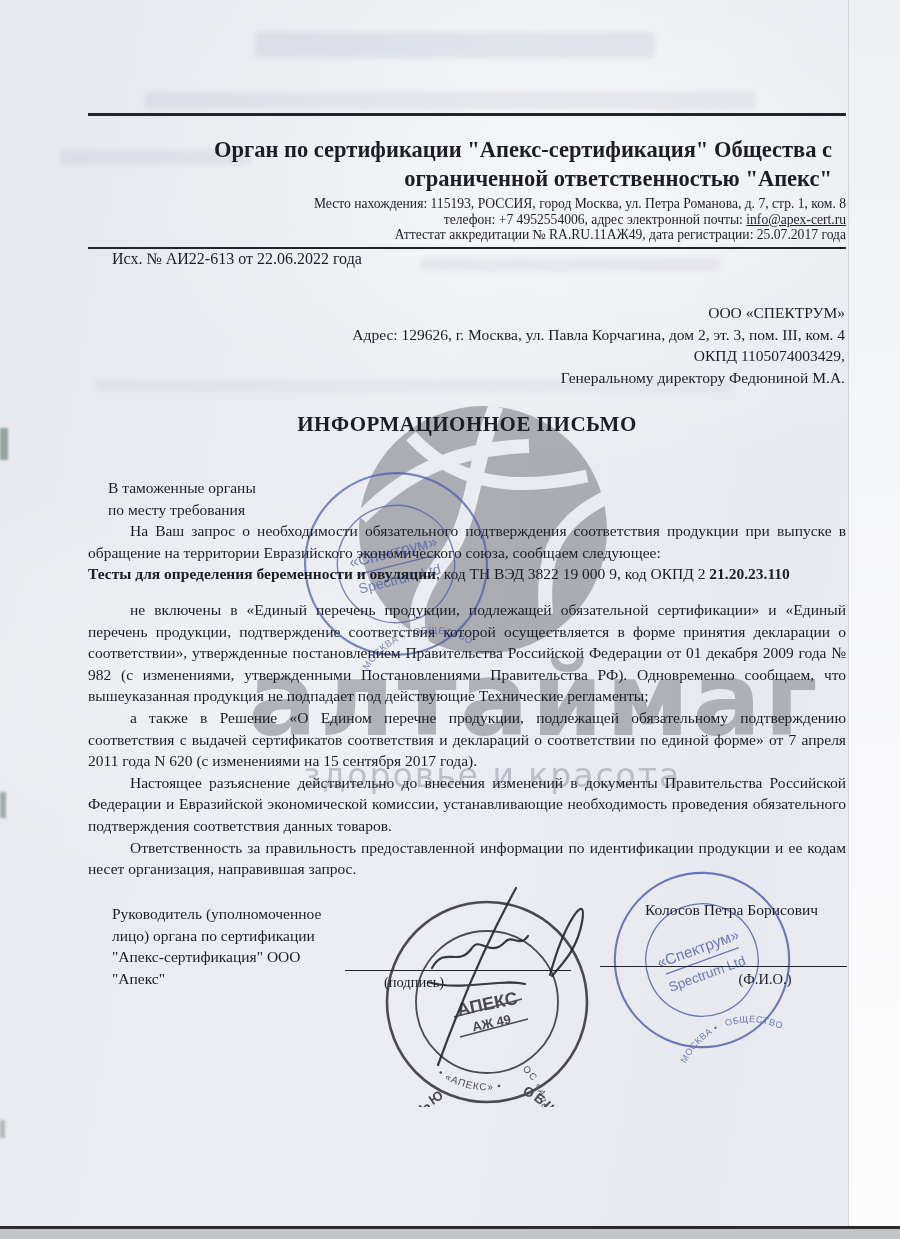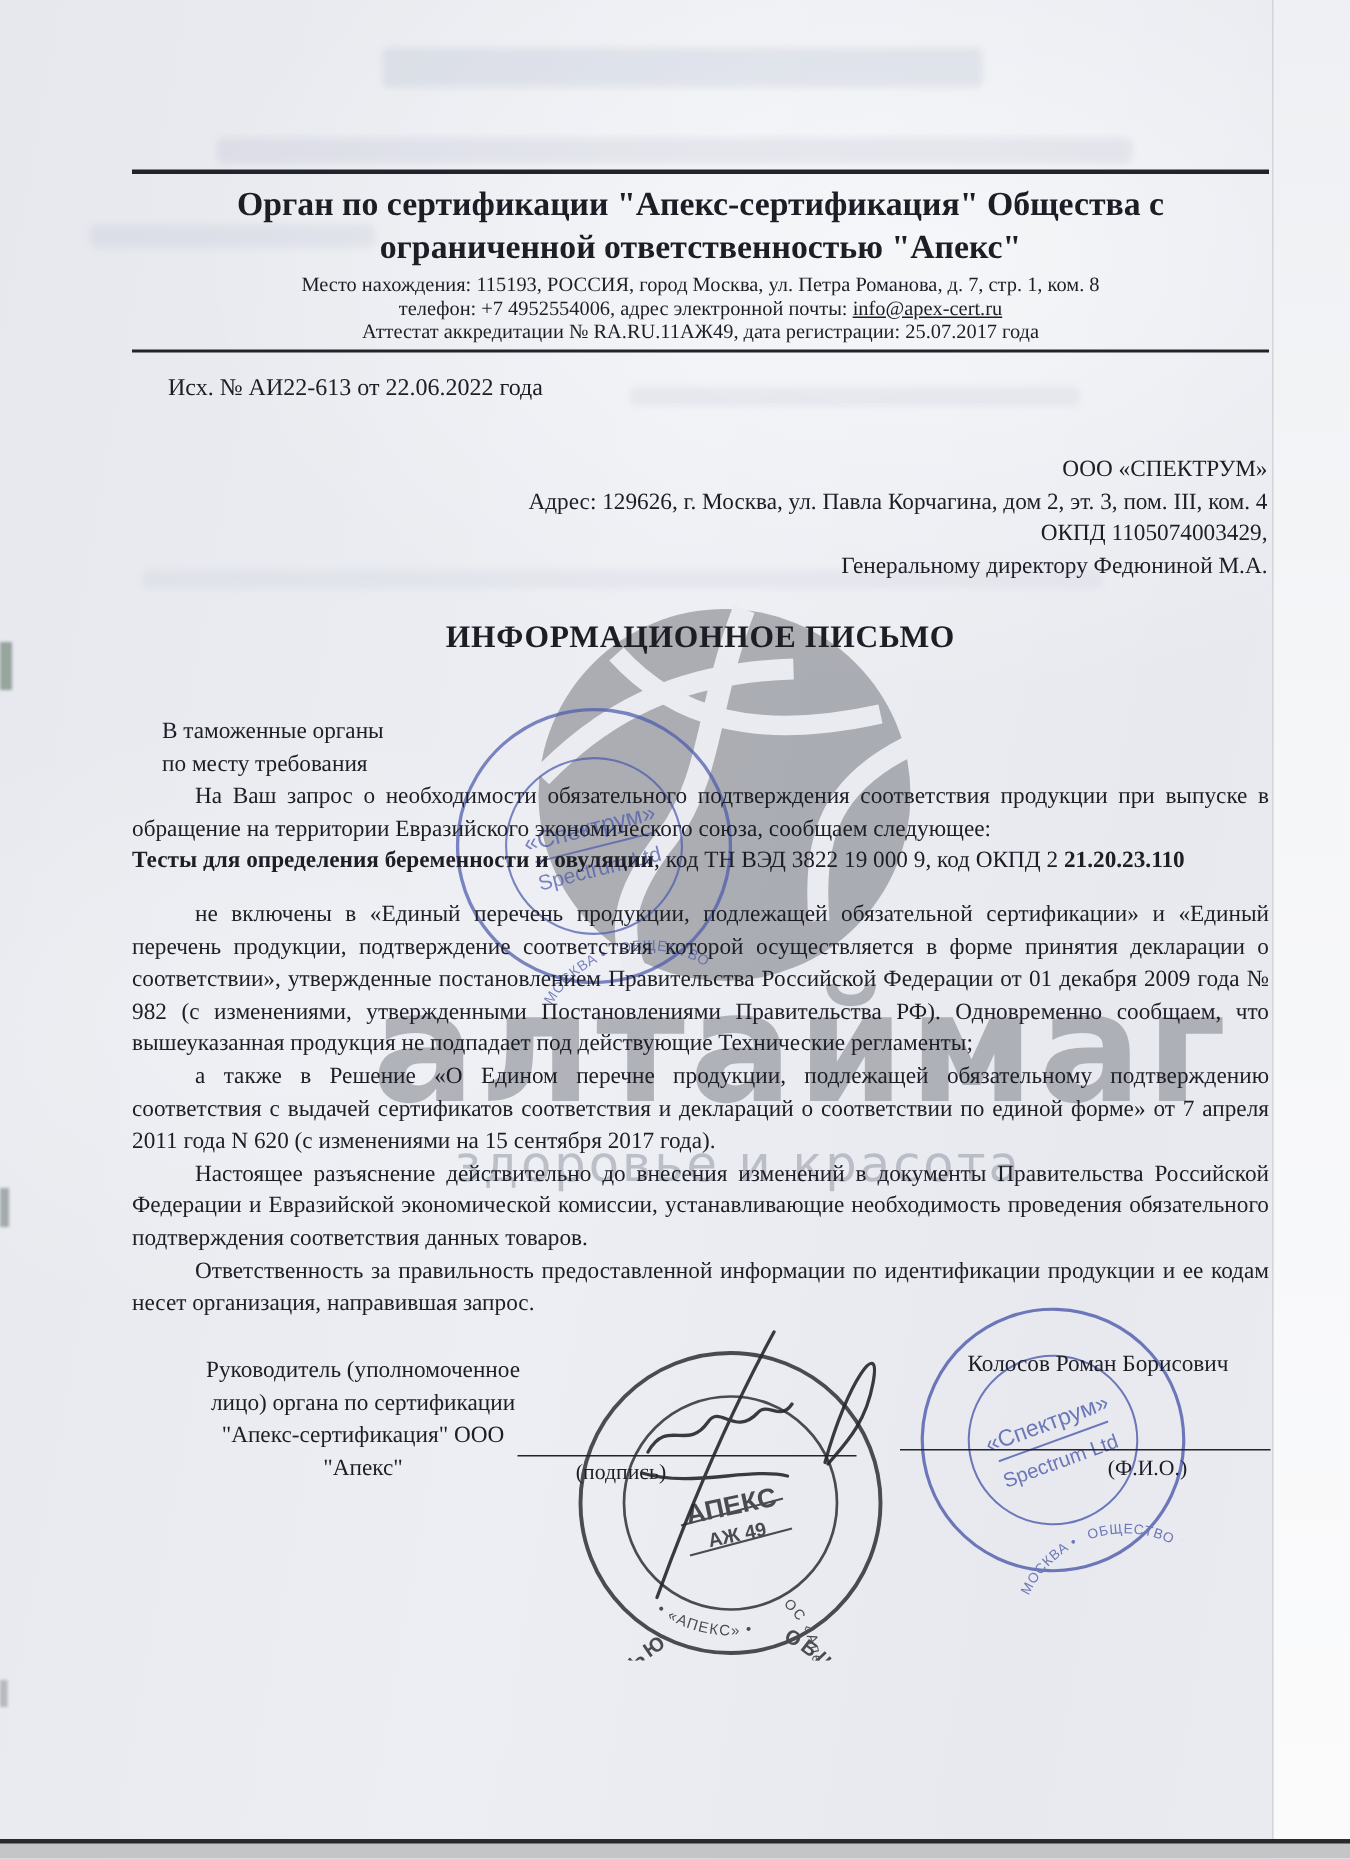--- a/index.html
+++ b/index.html
@@ -12,44 +12,44 @@
   
   .scan-right{position:absolute;top:0;right:0;width:51px;height:100%;
         background:linear-gradient(180deg,#eff0f3 0%,#f5f6f8 40%,#fbfbfc 100%);
         border-left:1px solid #d3d5da;z-index:6;}
   .scan-bottom{position:absolute;left:0;bottom:0;width:100%;height:10px;
         background:#c4c5c7;border-top:3px solid #2a2a2a;z-index:7;}
   
   .smudge{position:absolute;border-radius:4px;filter:blur(2.5px);z-index:1;}
   .edge-mark{position:absolute;filter:blur(1px);z-index:6;}
   
-  .letterhead{position:absolute;left:88px;top:113px;width:758px;text-align:center;
+  .letterhead{position:absolute;left:88px;top:113px;width:758px;text-align:right;
         border-top:3px solid #23232b;border-bottom:2px solid #23232b;
-        padding:5px 0 4px;z-index:4;}
+        padding:19px 0 4px;z-index:4;}
   .org-name{font-weight:bold;font-size:22.5px;line-height:29px;margin:0 14px;}
   .org-contacts{font-size:13.6px;line-height:15.6px;margin-top:3px;}
   .org-contacts .u{text-decoration:underline;}
   
   .ref{position:absolute;left:112px;top:250px;font-size:16px;z-index:4;}
   .recipient{position:absolute;right:55px;top:302px;text-align:right;
         font-size:15.5px;line-height:21.6px;z-index:4;}
   
   .doc-title{position:absolute;left:88px;top:412px;width:758px;text-align:center;
         font-size:21px;font-weight:bold;letter-spacing:.5px;z-index:4;font-family:Liberation Serif, serif;}
   
   .body{position:absolute;left:88px;top:477px;width:758px;font-size:15.5px;
         line-height:21.6px;text-align:justify;z-index:4;}
   .body p{margin:0;text-indent:42px;}
   .addr-line{margin-left:20px;text-align:left;}
   .product{margin-top:10px;text-indent:0 !important;}
   .product .b{font-weight:bold;}
   .gap{margin-top:14px !important;}
   
   .sign-role{position:absolute;left:112px;top:903px;width:260px;font-size:15.5px;
-        line-height:21.6px;white-space:pre-line;z-index:4;text-align:center;}
+        line-height:21.6px;white-space:pre-line;z-index:4;}
   .sign-name{position:absolute;left:645px;top:901px;font-size:15.5px;z-index:4;}
   .line{position:absolute;border-top:1.6px solid #23232b;z-index:4;}
   .l-sign{left:345px;top:970px;width:226px;}
   .l-fio{left:600px;top:966px;width:247px;}
   .caption{position:absolute;font-size:14.5px;text-align:center;z-index:5;}
   .c-sign{left:368px;top:974px;width:92px;}
   .c-fio{left:719px;top:971px;width:92px;}
   
   .ball{position:absolute;left:353px;top:400px;width:260px;height:260px;opacity:.6;z-index:2;}
   .wm-big{position:absolute;left:248px;top:640px;font-family:"DejaVu Sans",sans-serif;
@@ -117,21 +117,21 @@
     <p class="gap">не включены в «Единый перечень продукции, подлежащей обязательной сертификации» и «Единый перечень продукции, подтверждение соответствия которой осуществляется в форме принятия декларации о соответствии», утвержденные постановлением Правительства Российской Федерации от 01 декабря 2009 года № 982 (с изменениями, утвержденными Постановлениями Правительства РФ). Одновременно сообщаем, что вышеуказанная продукция не подпадает под действующие Технические регламенты;</p>
     <p>а также в Решение «О Едином перечне продукции, подлежащей обязательному подтверждению соответствия с выдачей сертификатов соответствия и деклараций о соответствии по единой форме» от 7 апреля 2011 года N 620 (с изменениями на 15 сентября 2017 года).</p>
     <p>Настоящее разъяснение действительно до внесения изменений в документы Правительства Российской Федерации и Евразийской экономической комиссии, устанавливающие необходимость проведения обязательного подтверждения соответствия данных товаров.</p>
     <p>Ответственность за правильность предоставленной информации по идентификации продукции и ее кодам несет организация, направившая запрос.</p>
   </div>
 
   <div class="sign-role">Руководитель (уполномоченное
 лицо) органа по сертификации
 "Апекс-сертификация" ООО
 "Апекс"</div>
-  <div class="sign-name">Колосов Роман Борисович</div>
+  <div class="sign-name">Колосов Петра Борисович</div>
   <div class="line l-sign"></div>
   <div class="line l-fio"></div>
   <div class="caption c-sign">(подпись)</div>
   <div class="caption c-fio">(Ф.И.О.)</div>
 
   <svg class="stamp st-apex" viewBox="0 0 210 210">
     <defs>
       <path id="apexOuter" d="M105,189 A84,84 0 1 1 104.9,189"></path>
       <path id="apexInner" d="M105,160 A55,55 0 1 1 104.9,160"></path>
       <path id="apexBottom" d="M45,168 A84,84 0 0 0 165,168"></path>

